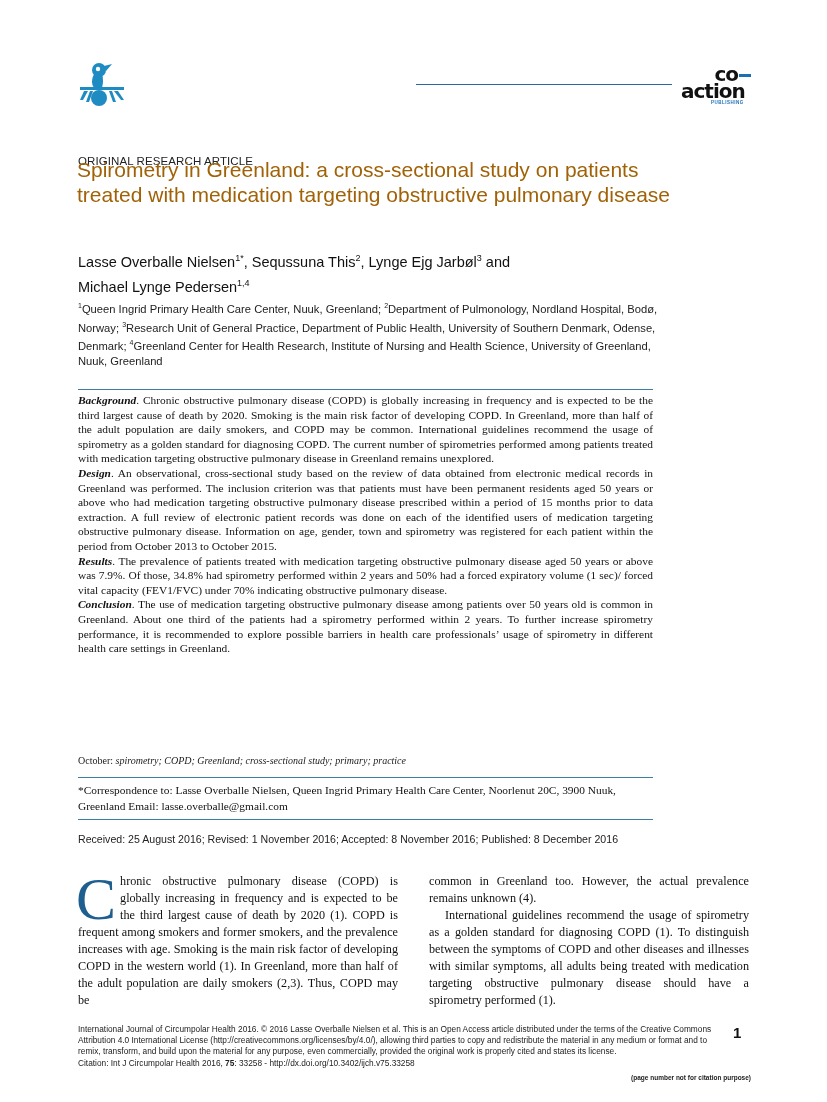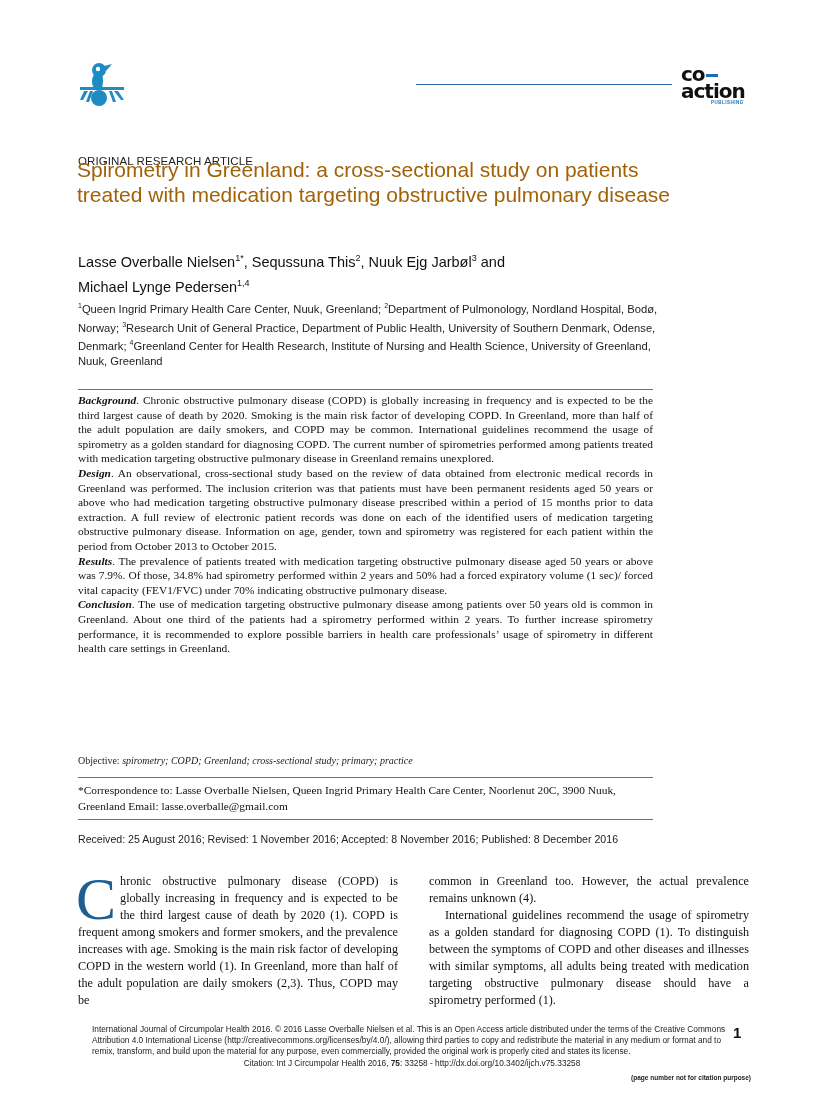--- a/index.html
+++ b/index.html
@@ -8,21 +8,21 @@
   .serif { font-family: "Liberation Serif", "DejaVu Serif", serif; }
 
   
   .header { position: absolute; left: 76px; top: 60px; width: 680px; height: 50px; }
   .logo-bird { position: absolute; left: 0; top: 0; width: 52px; height: 50px; }
   .journal-name { position: absolute; left: 59px; top: 12px; }
   .journal-small { font-size: 9.5px; font-style: italic; letter-spacing: 0.2px; color: #1a1a1a; line-height: 11px; }
   .journal-big { font-size: 19px; letter-spacing: 0.4px; color: #111; line-height: 22px; font-family: "Liberation Serif", serif; }
   .header-rule { position: absolute; left: 340px; top: 24px; width: 256px; height: 1px; background: #2a6aa0; }
   .coaction { position: absolute; left: 605px; top: 6px; width: 70px; height: 40px; }
-  .coaction .co { font-family: "DejaVu Sans", sans-serif; font-weight: bold; font-size: 20px; line-height: 16px; color: #111; letter-spacing: -1px; }
+  .coaction .co { font-family: "DejaVu Sans", sans-serif; font-weight: bold; font-size: 20px; line-height: 16px; color: #111; letter-spacing: -1px; text-align: right; }
   .coaction .action { font-family: "DejaVu Sans", sans-serif; font-weight: bold; font-size: 20px; line-height: 18px; color: #111; letter-spacing: -1px; }
   .coaction .dash { display: inline-block; width: 12px; height: 3px; background: #1d6fb4; vertical-align: middle; margin-left: 1px; }
   .coaction .pub { font-size: 4.5px; color: #1d6fb4; font-weight: bold; letter-spacing: 0.5px; margin-left: 30px; font-family: "Liberation Sans", sans-serif; }
 
   
   .article-type { position: absolute; left: 78px; top: 139px; font-size: 11.5px; color: #222; letter-spacing: 0.1px; margin-top: 16px; }
   .title { position: absolute; left: 77px; top: 157px; width: 600px; font-size: 21px; line-height: 25px; color: #a16207; }
   .authors { position: absolute; left: 78px; top: 248px; width: 600px; font-size: 14.5px; line-height: 21px; color: #111; }
   .authors sup { font-size: 9px; }
   .affiliations { position: absolute; left: 78px; top: 298px; width: 580px; font-size: 11.2px; line-height: 15px; color: #222; }
@@ -40,22 +40,22 @@
 
   
   .col { position: absolute; top: 873px; width: 320px; font-size: 12.2px; line-height: 17px; text-align: justify; color: #111; }
   .col-left { left: 78px; }
   .col-right { left: 429px; }
   .col p { margin: 0; }
   .dropcap { float: left; font-size: 60px; line-height: 48px; color: #1e5f8f; margin: 2px 4px -4px -2px; font-family: "Liberation Serif", serif; }
   .indent { text-indent: 16px; }
 
   
-  .footer { position: absolute; left: 92px; top: 1024px; width: 640px; font-size: 8.3px; line-height: 11.2px; color: #222; }
-  .footer .right { text-align: center; }
+  .footer { position: absolute; left: 78px; top: 1024px; width: 640px; font-size: 8.3px; line-height: 11.2px; color: #222; }
+  .footer .right { text-align: left; }
   .footer .citation b { font-weight: bold; }
   .footer-note { position: absolute; right: 76px; top: 1074px; font-size: 6.5px; color: #222; font-weight: bold; }
   .page-num { position: absolute; left: 733px; top: 1024px; font-size: 15px; font-weight: bold; color: #111; }
 </style>
 </head>
 <body>
 
 <div class="header">
   <svg class="logo-bird" viewBox="0 0 52 50">
     <g fill="#1e8bc3">
@@ -76,37 +76,37 @@
     <div class="co"><span>co</span><span class="dash"></span></div>
     <div class="action">action</div>
     <div class="pub">PUBLISHING</div>
   </div>
 </div>
 
 <div class="article-type sans">ORIGINAL RESEARCH ARTICLE</div>
 <div class="title sans">Spirometry in Greenland: a cross-sectional study on patients treated with medication targeting obstructive pulmonary disease</div>
 
 <div class="authors sans">
-  <span>Lasse Overballe Nielsen</span><sup>1*</sup><span>, </span><span>Sequssuna This</span><sup>2</sup><span>, </span><span>Nuuk Ejg Jarbøl</span><sup>3</sup><span> and </span><br><span>Michael Lynge Pedersen</span><sup>1,4</sup>
+  <span>Lasse Overballe Nielsen</span><sup>1*</sup><span>, </span><span>Sequssuna This</span><sup>2</sup><span>, </span><span>Lynge Ejg Jarbøl</span><sup>3</sup><span> and </span><br><span>Michael Lynge Pedersen</span><sup>1,4</sup>
 </div>
 
 <div class="affiliations sans">
   <sup>1</sup><span>Queen Ingrid Primary Health Care Center, Nuuk, Greenland; </span><sup>2</sup><span>Department of Pulmonology, Nordland Hospital, Bodø, Norway; </span><sup>3</sup><span>Research Unit of General Practice, Department of Public Health, University of Southern Denmark, Odense, Denmark; </span><sup>4</sup><span>Greenland Center for Health Research, Institute of Nursing and Health Science, University of Greenland, Nuuk, Greenland</span>
 </div>
 
 <div class="rule" style="top:389px;"></div>
 <div class="abstract serif">
   <p><span class="lbl">Background</span><span>. Chronic obstructive pulmonary disease (COPD) is globally increasing in frequency and is expected to be the third largest cause of death by 2020. Smoking is the main risk factor of developing COPD. In Greenland, more than half of the adult population are daily smokers, and COPD may be common. International guidelines recommend the usage of spirometry as a golden standard for diagnosing COPD. The current number of spirometries performed among patients treated with medication targeting obstructive pulmonary disease in Greenland remains unexplored.</span></p>
   <p><span class="lbl">Design</span><span>. An observational, cross-sectional study based on the review of data obtained from electronic medical records in Greenland was performed. The inclusion criterion was that patients must have been permanent residents aged 50 years or above who had medication targeting obstructive pulmonary disease prescribed within a period of 15 months prior to data extraction. A full review of electronic patient records was done on each of the identified users of medication targeting obstructive pulmonary disease. Information on age, gender, town and spirometry was registered for each patient within the period from October 2013 to October 2015.</span></p>
   <p><span class="lbl">Results</span><span>. The prevalence of patients treated with medication targeting obstructive pulmonary disease aged 50 years or above was 7.9%. Of those, 34.8% had spirometry performed within 2 years and 50% had a forced expiratory volume (1 sec)/ forced vital capacity (FEV1/FVC) under 70% indicating obstructive pulmonary disease.</span></p>
   <p><span class="lbl">Conclusion</span><span>. The use of medication targeting obstructive pulmonary disease among patients over 50 years old is common in Greenland. About one third of the patients had a spirometry performed within 2 years. To further increase spirometry performance, it is recommended to explore possible barriers in health care professionals’ usage of spirometry in different health care settings in Greenland.</span></p>
 </div>
 
 <div class="keywords serif">
-  <span>Objective: </span><span class="kw">spirometry; COPD; Greenland; cross-sectional study; primary; practice</span>
+  <span>October: </span><span class="kw">spirometry; COPD; Greenland; cross-sectional study; primary; practice</span>
 </div>
 
 <div class="rule" style="top:777px;"></div>
 <div class="correspondence serif">*Correspondence to: Lasse Overballe Nielsen, Queen Ingrid Primary Health Care Center, Noorlenut 20C, 3900 Nuuk, Greenland Email: lasse.overballe@gmail.com</div>
 <div class="rule" style="top:819px;"></div>
 
 <div class="dates sans">Received: 25 August 2016; Revised: 1 November 2016; Accepted: 8 November 2016; Published: 8 December 2016</div>
 
 <div class="col col-left serif">
   <p><span class="dropcap">C</span><span>hronic obstructive pulmonary disease (COPD) is globally increasing in frequency and is expected to be the third largest cause of death by 2020 (1). COPD is frequent among smokers and former smokers, and the prevalence increases with age. Smoking is the main risk factor of developing COPD in the western world (1). In Greenland, more than half of the adult population are daily smokers (2,3). Thus, COPD may be</span></p>

